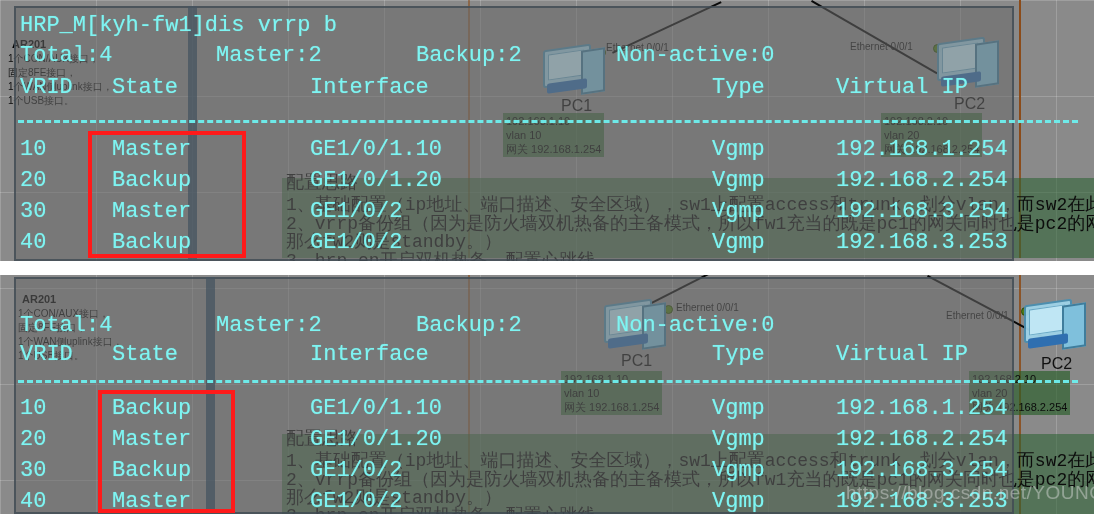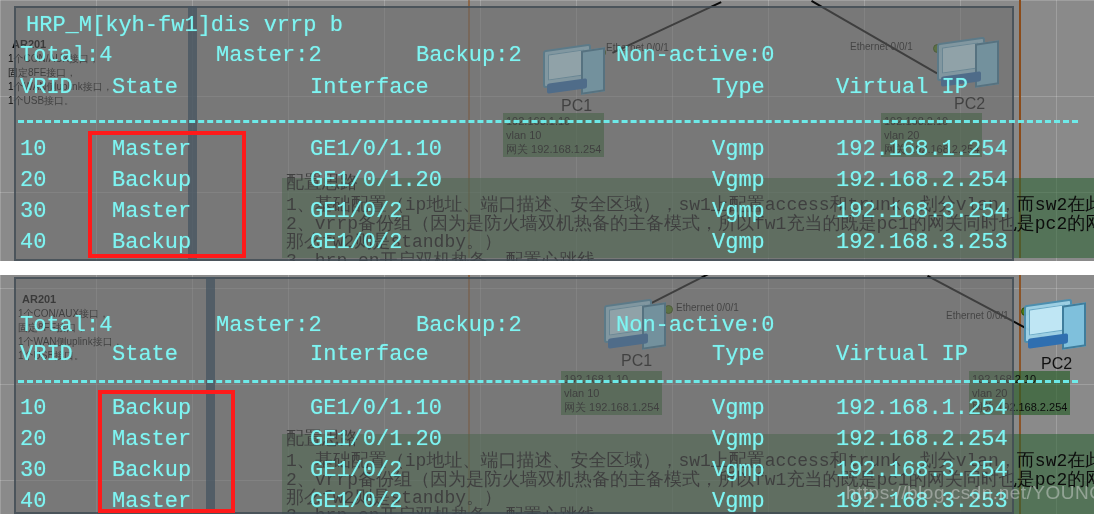--- a/index.html
+++ b/index.html
@@ -157,21 +157,21 @@
     <div class="cfg-note" style="left:286px;top:507px;">3、hrp en开启双机热备，配置心跳线</div>
   </div>
 
   <div class="gap" style="top:261px;height:14px;"></div>
 
   <div class="term" style="left:14px;top:6px;width:1000px;height:255px;">
     <div class="frame"></div>
     <div class="scrollgut" style="left:174px;"></div>
   </div>
 
-  <div class="tl" style="left:26px;top:11px;">HRP_M[kyh-fw1]dis vrrp b</div>
+  <div class="tl" style="left:20px;top:11px;">HRP_M[kyh-fw1]dis vrrp b</div>
 
   <div class="tl" style="left:20px;top:41px;">Total:4</div>
   <div class="tl" style="left:216px;top:41px;">Master:2</div>
   <div class="tl" style="left:416px;top:41px;">Backup:2</div>
   <div class="tl" style="left:616px;top:41px;">Non-active:0</div>
 
   <div class="tl" style="left:20px;top:73px;">VRID</div>
   <div class="tl" style="left:112px;top:73px;">State</div>
   <div class="tl" style="left:310px;top:73px;">Interface</div>
   <div class="tl" style="left:712px;top:73px;">Type</div>

